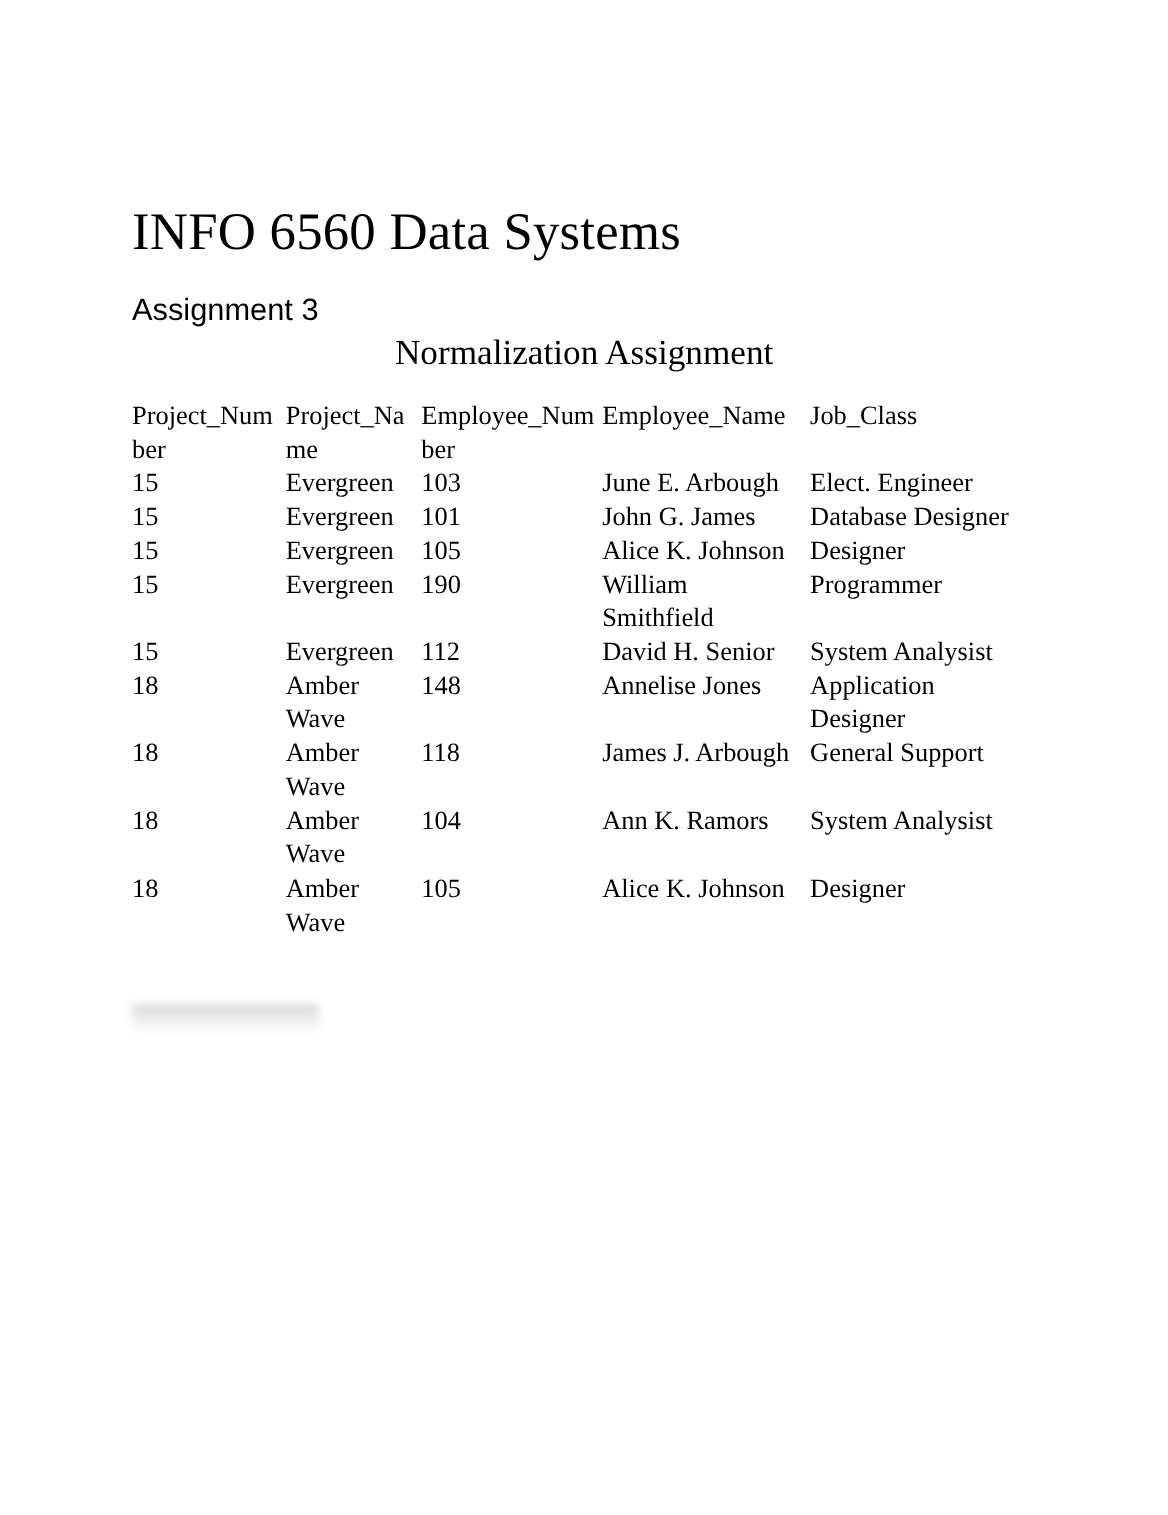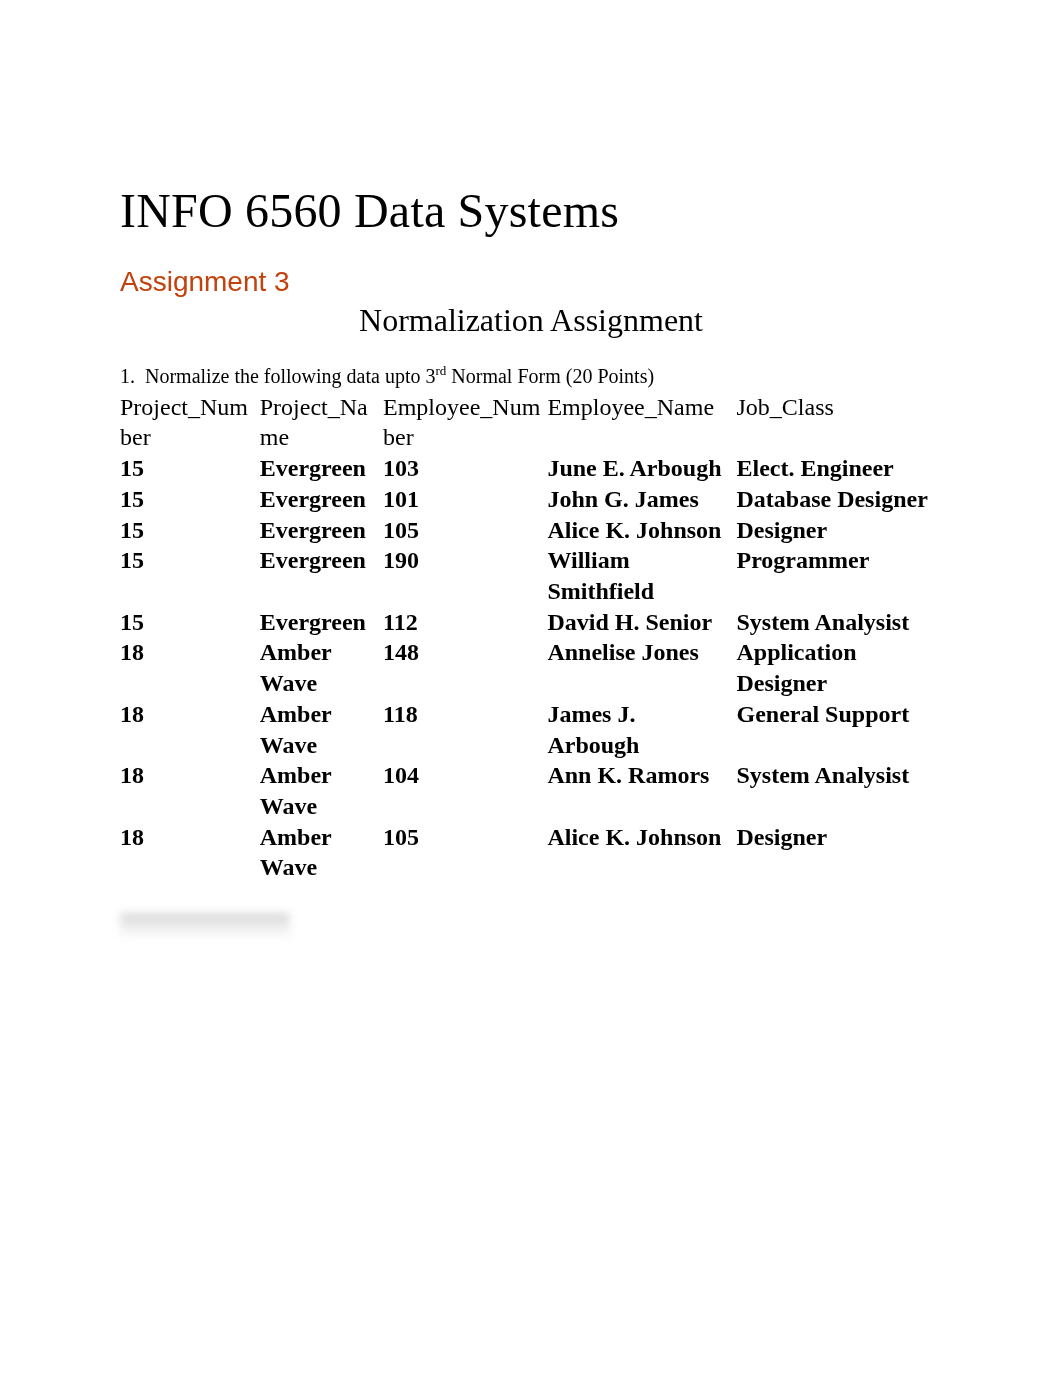--- a/index.html
+++ b/index.html
@@ -20,21 +20,21 @@
     margin-top: 38px;
   }
   .doc-title {
     font-size: 48px;
     font-weight: 400;
     margin: 0 0 28px 0;
     letter-spacing: 0.2px;
   }
   .subtitle {
     font-family: Verdana, Geneva, sans-serif;
-    color: #c2410c;
+    color: #000000;
     font-size: 28px;
     font-weight: 400;
     margin: 0 0 4px 0;
   }
   .section-heading {
     font-size: 32px;
     font-weight: 400;
     text-align: center;
     margin: 0 0 24px 0;
   }
@@ -52,21 +52,21 @@
   table.data {
     border-collapse: collapse;
     width: 100%;
     table-layout: fixed;
     font-size: 24px;
   }
   table.data th, table.data td {
     text-align: left;
     vertical-align: top;
     padding: 0 6px 0 0;
-    font-weight: 700;
+    font-weight: 400;
     line-height: 1.28;
     word-wrap: break-word;
   }
   table.data th {
     font-weight: 400;
   }
   .col-pn { width: 17%; }
   .col-pname { width: 15%; }
   .col-en { width: 20%; }
   .col-ename { width: 23%; }
@@ -86,23 +86,20 @@
 <body>
 
 <div class="page">
 
   <h1 class="doc-title">INFO 6560 Data Systems</h1>
 
   <h2 class="subtitle">Assignment 3</h2>
 
   <div class="section-heading">Normalization Assignment</div>
 
-  <p class="question">
-    <span>1.</span>&nbsp;&nbsp;<span>Normalize the following data upto 3</span><span class="ord">rd</span><span> Normal Form (20 Points)</span>
-  </p>
 
   <table class="data">
     <colgroup>
       <col class="col-pn">
         <col class="col-pname">
         <col class="col-en">
         <col class="col-ename">
         <col class="col-jc">
     </colgroup>
     <thead>

